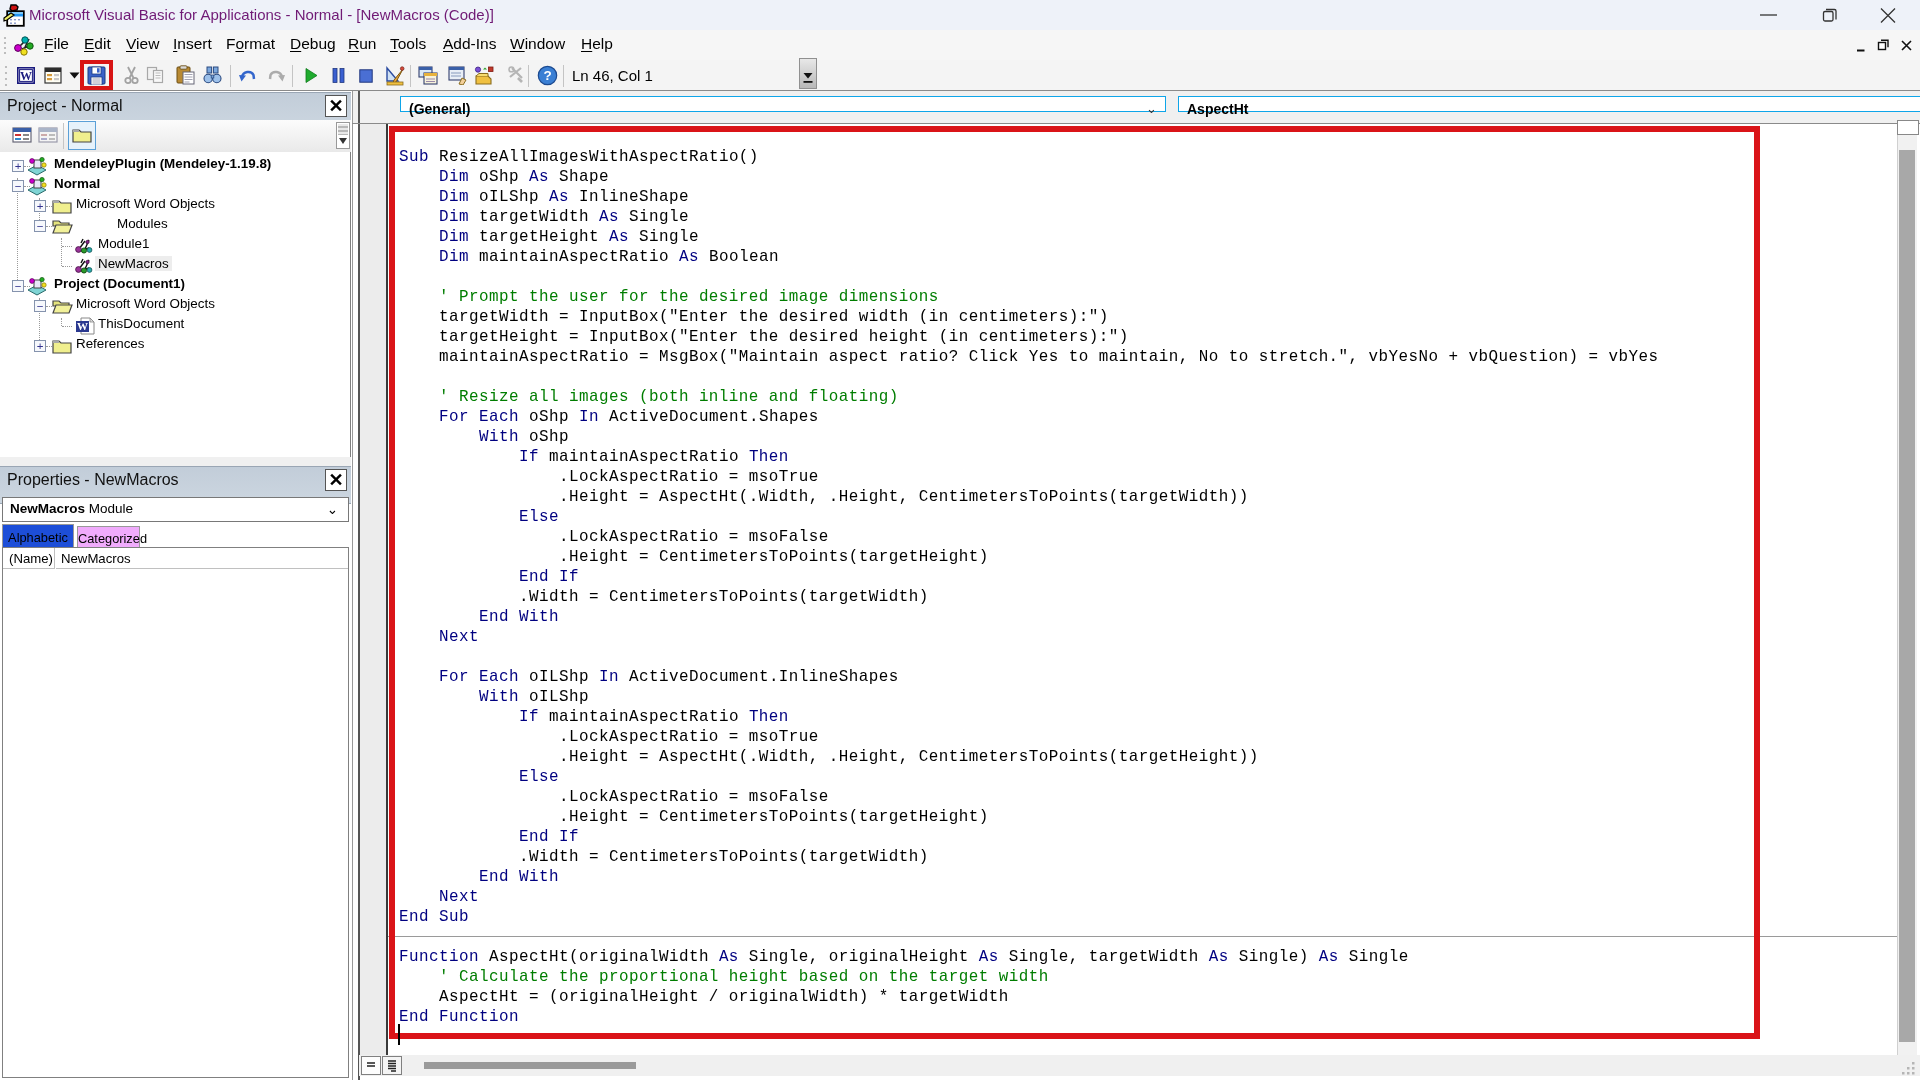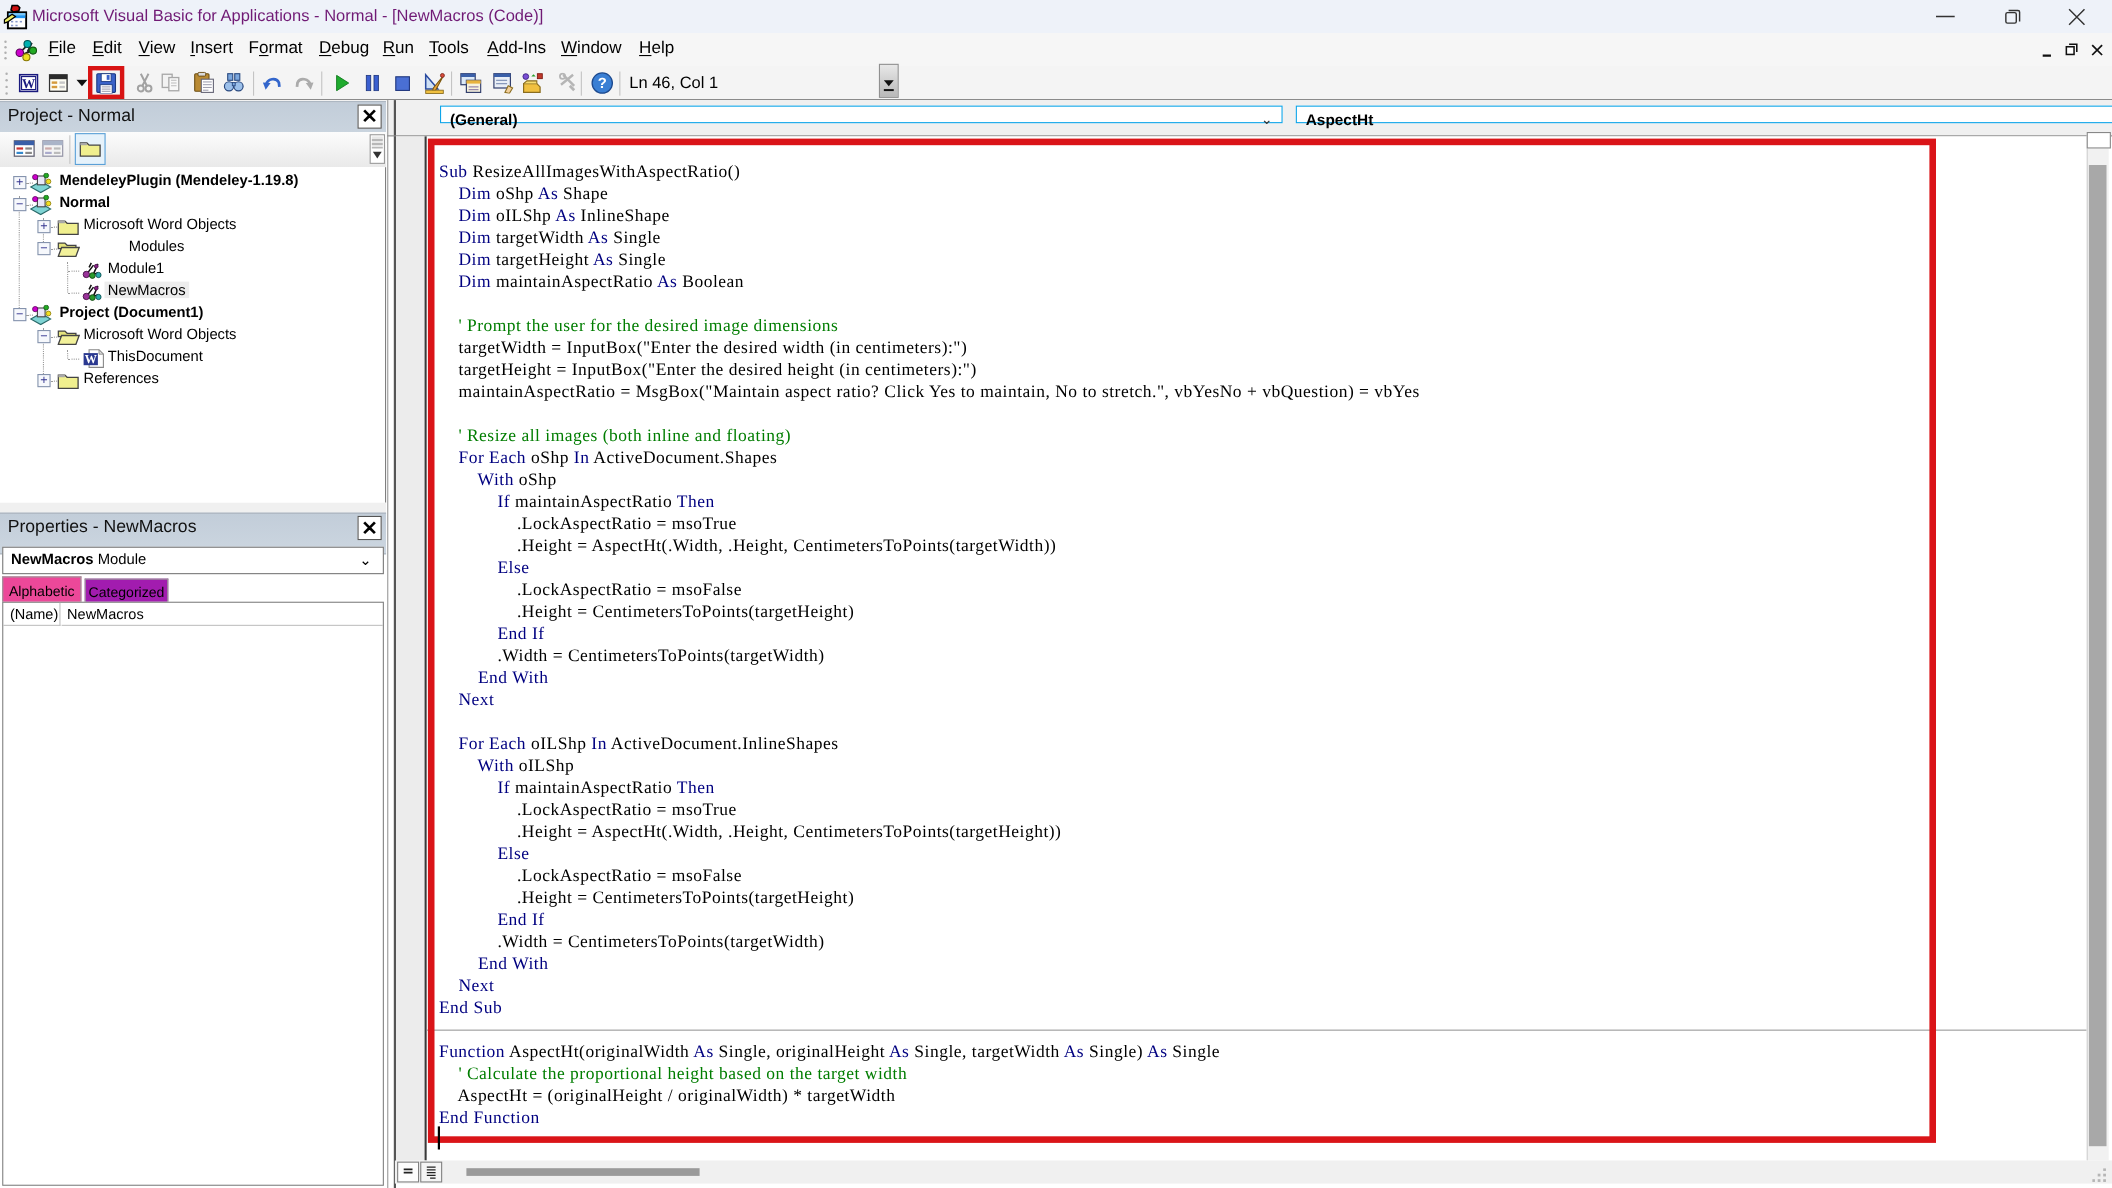--- a/index.html
+++ b/index.html
@@ -32,21 +32,21 @@
 #prop-combo { left:2px; top:497px; width:347px; height:25px; background:#fff; border:1px solid #787878; font-size:13.5px; }
 #prop-tabs { left:2px; top:524px; width:347px; height:23px; }
 #prop-grid { left:2px; top:547px; width:347px; height:531px; background:#fff; border:1px solid #808080; }
 
 
 #codepane-top { left:352px; top:91px; width:1568px; height:33px; background:#f0f0f0; }
 .combo { position:absolute; background:#fff; border:1px solid #0ea5e9; height:16px; font-size:14px; font-weight:bold;margin-left:34px; }
 .combo .chev { position:absolute; right:8px; top:4px; font-size:13px; font-weight:normal; color:#333; }
 #margin { left:360px; top:124px; width:28px; height:931px; background:#ececec; border-right:2px solid #3a3a3a; }
 #codebg { left:388px; top:124px; width:1509px; height:931px; background:#fff; }
-#code { left:399px; top:147px; font-family:Liberation Serif, serif; font-size:15.9px; letter-spacing:0.46px; line-height:20px; white-space:pre; }
+#code { left:399px; top:147px; font-family:Liberation Mono, monospace; font-size:15.9px; letter-spacing:0.46px; line-height:20px; white-space:pre; }
 #code .k { color:#000080; }
 #code .c { color:#007d00; }
 #redbox { left:389px; top:126px; width:1371px; height:913px; border:6px solid #da1418; }
 #vsb { left:1897px; top:124px; width:20px; height:931px; background:#f1f1f1; border-left:1px solid #d0d0d0; }
 #vsb-thumb { left:1899px; top:150px; width:16px; height:892px; background:#a8a8a8; }
 #hrow { left:359px; top:1055px; width:1561px; height:21px; background:#f0f0f0; }
 #hthumb { left:424px; top:1062px; width:212px; height:7px; background:#9a9a9a; }
 #sep-line { left:388px; top:936px; width:1509px; height:1px; background:#9a9a9a; }
 </style>
 </head>
@@ -360,22 +360,22 @@
 
 <div class="abs phdr" style="top:466px">
     <div class="t">Properties - NewMacros</div>
   </div>
 <div class="abs xbtn" style="left:325px;top:469px">✕</div>
 <div class="abs" id="prop-combo">
     <span style="position:absolute;left:7px;top:3px"><b>NewMacros</b> Module</span>
     <span class="chev" style="position:absolute;right:10px;top:3px;font-weight:normal">⌄</span>
   </div>
 <div class="abs" id="prop-tabs">
-  <div style="position:absolute;left:0;top:0;width:72px;height:24px;background:#ec4899;border:1px solid #999;border-bottom:none;font-size:12.8px;text-align:center;padding-top:5px">Alphabetic</div>
-  <div style="position:absolute;left:75px;top:2px;width:76px;height:22px;background:#a21caf;border:1px solid #999;border-bottom:none;font-size:12.8px;text-align:center;padding-top:4px">Categorized</div>
+  <div style="position:absolute;left:0;top:0;width:72px;height:24px;background:#1d4ed8;border:1px solid #999;border-bottom:none;font-size:12.8px;text-align:center;padding-top:5px">Alphabetic</div>
+  <div style="position:absolute;left:75px;top:2px;width:63px;height:22px;background:#f0abfc;border:1px solid #999;border-bottom:none;font-size:12.8px;text-align:center;padding-top:4px">Categorized</div>
 </div>
 <div class="abs" id="prop-grid">
   <div style="position:absolute;left:0;top:0;width:52px;height:21px;border-right:1px solid #c0c0c0;border-bottom:1px solid #c0c0c0;font-size:13.2px;padding:3px 0 0 6px">(Name)</div>
   <div style="position:absolute;left:53px;top:0;right:0;height:21px;border-bottom:1px solid #c0c0c0;font-size:13.2px;padding:3px 0 0 5px">NewMacros</div>
 </div>
 
 <div class="abs" id="codepane-top"></div>
 <div class="abs combo" style="left:366px;top:96px;width:766px">
     <span style="position:absolute;left:8px;top:4px">(General)</span>
     <span class="chev">⌄</span>

